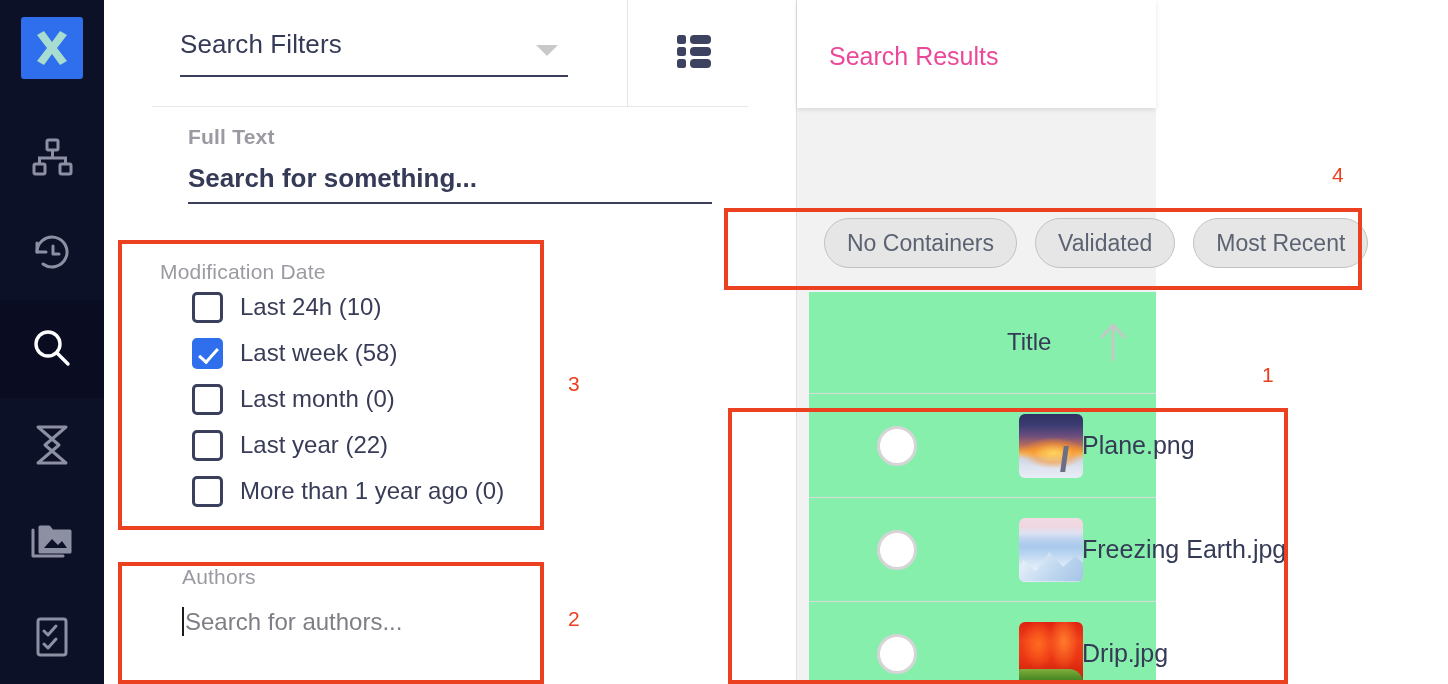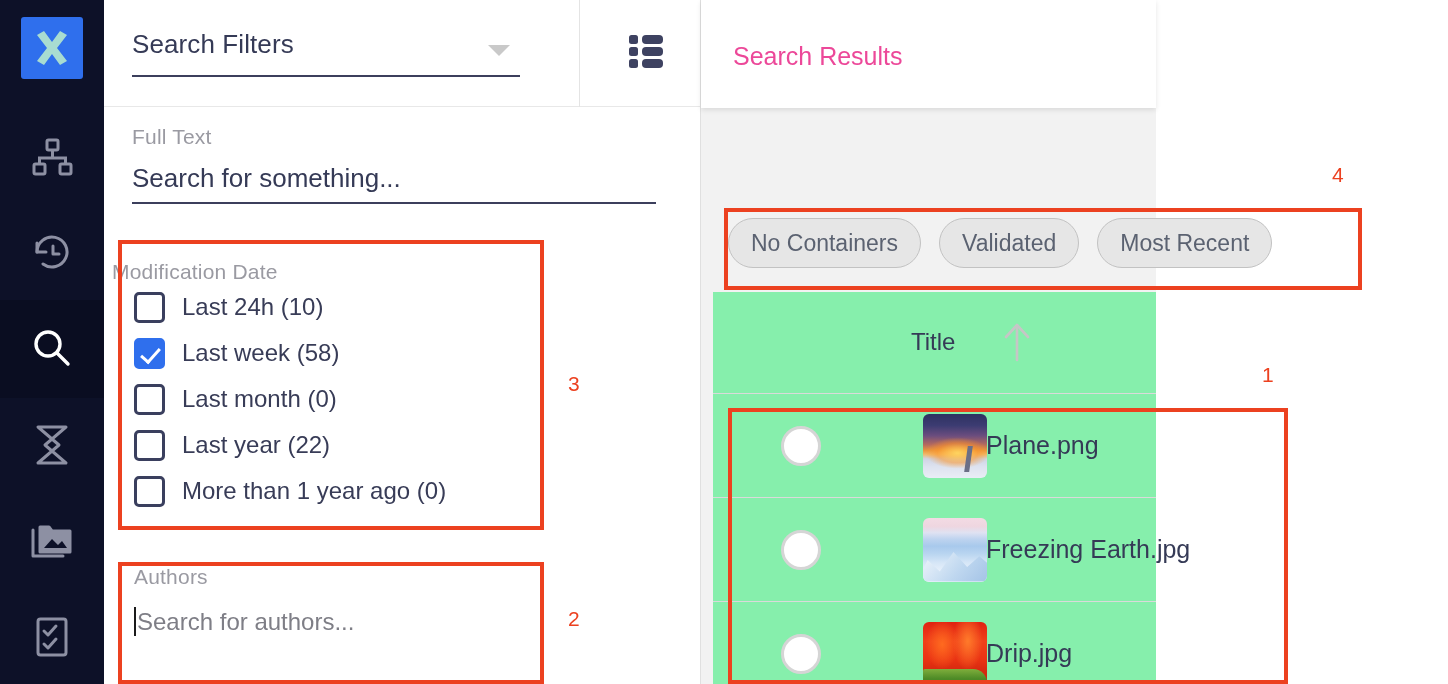--- a/index.html
+++ b/index.html
@@ -6,20 +6,21 @@
   html, body {
     width: 1448px; height: 684px;
     overflow: hidden;
     background: #ffffff;
     font-family: "Liberation Sans", sans-serif;
   }
   .app {
     position: relative;
     width: 1156px; height: 684px;
     display: flex;
+    gap: 48px;
   }
 
   
   .rail {
     width: 104px; height: 684px;
     background: #0d1128;
     flex: 0 0 104px;
     position: relative;
   }
   .rail-logo {
@@ -81,35 +82,35 @@
   }
 
   .field-block { position: absolute; }
   .field-label {
     font-size: 21px; color: #9a9aa2; letter-spacing: 0.2px;
   }
   .field-value {
     font-size: 26px; color: #474a63;
   }
 
-  #fulltext-block { left: 28px; top: 125px; width: 524px; }
+  #fulltext-block { left: 36px; top: 125px; width: 524px; font-weight: bold; }
   #fulltext-block .field-value {
     margin-top: 14px;
     padding-bottom: 8px;
     border-bottom: 2px solid #3c3f5c;
     color: #353a56;
   }
 
   
   #moddate-block { left: 8px; top: 260px; width: 420px; }
   #moddate-block .field-label { }
   .check-row {
     display: flex; align-items: center;
     height: 46px;
-    margin-left: 22px;
+    margin-left: 32px;
   }
   .cbox {
     width: 31px; height: 31px;
     border: 3px solid #3a3f5e;
     border-radius: 5px;
     background: #fff;
     flex: 0 0 31px;
     position: relative;
   }
   .cbox.checked {

